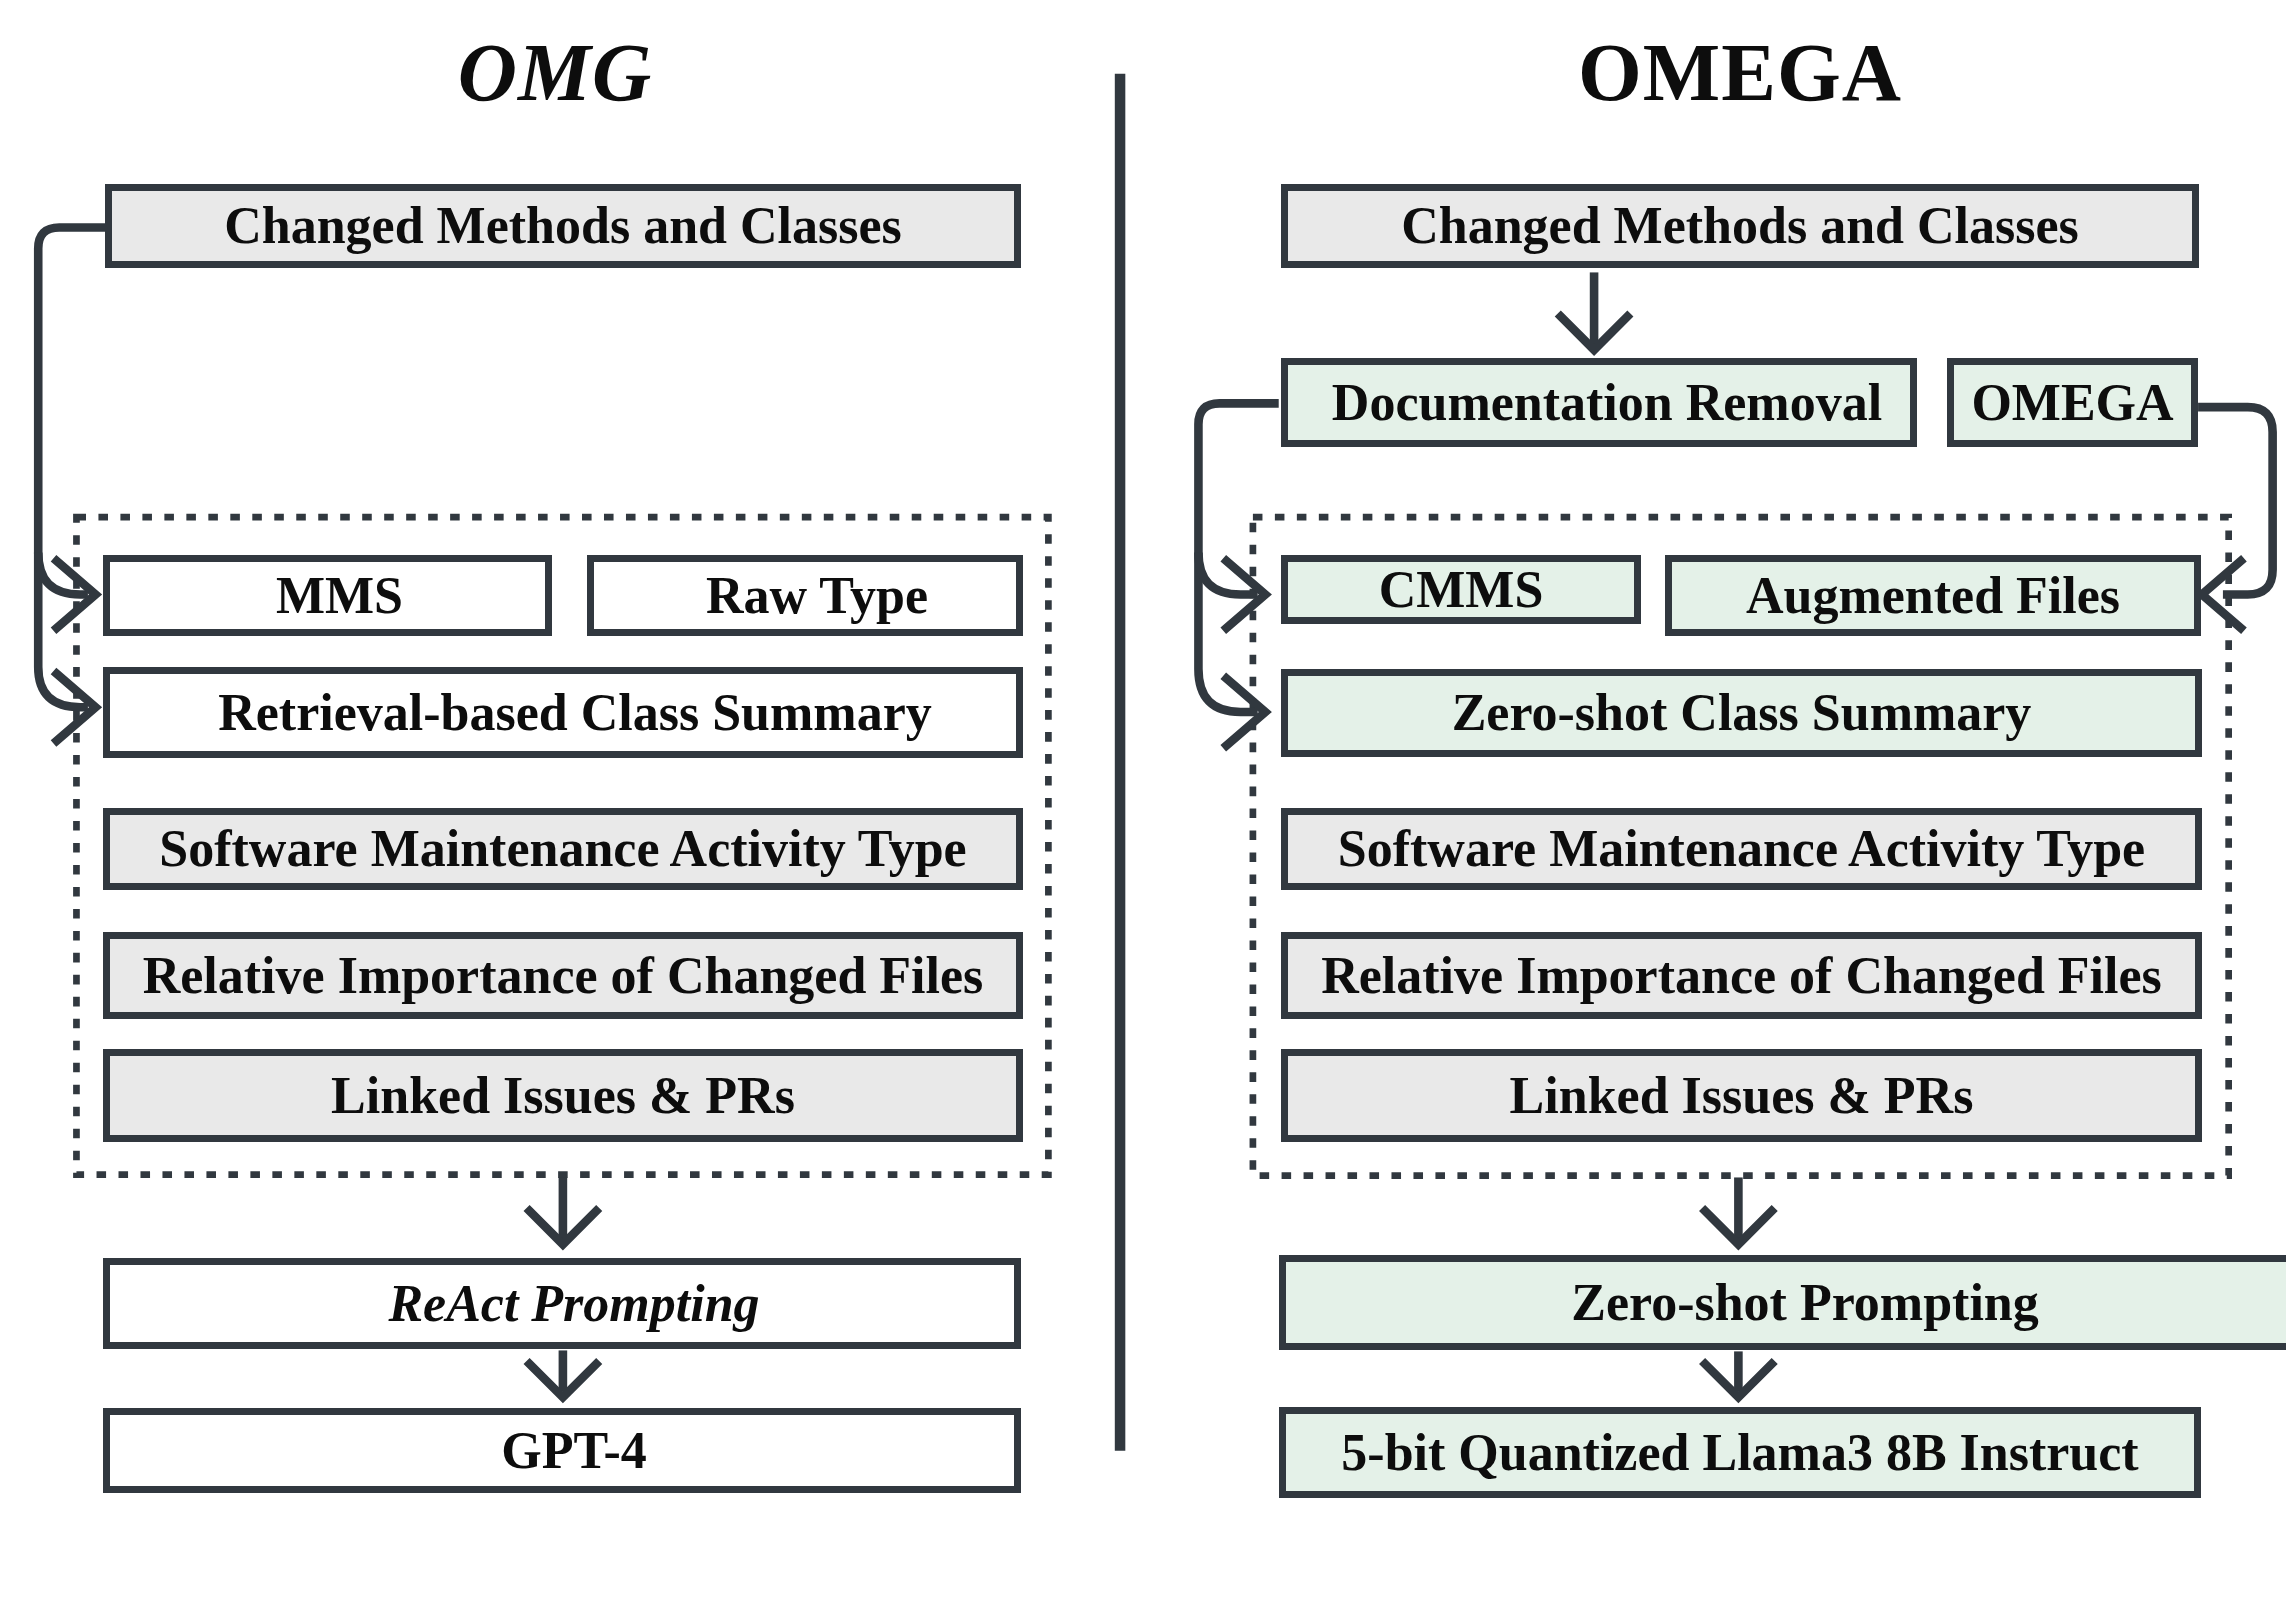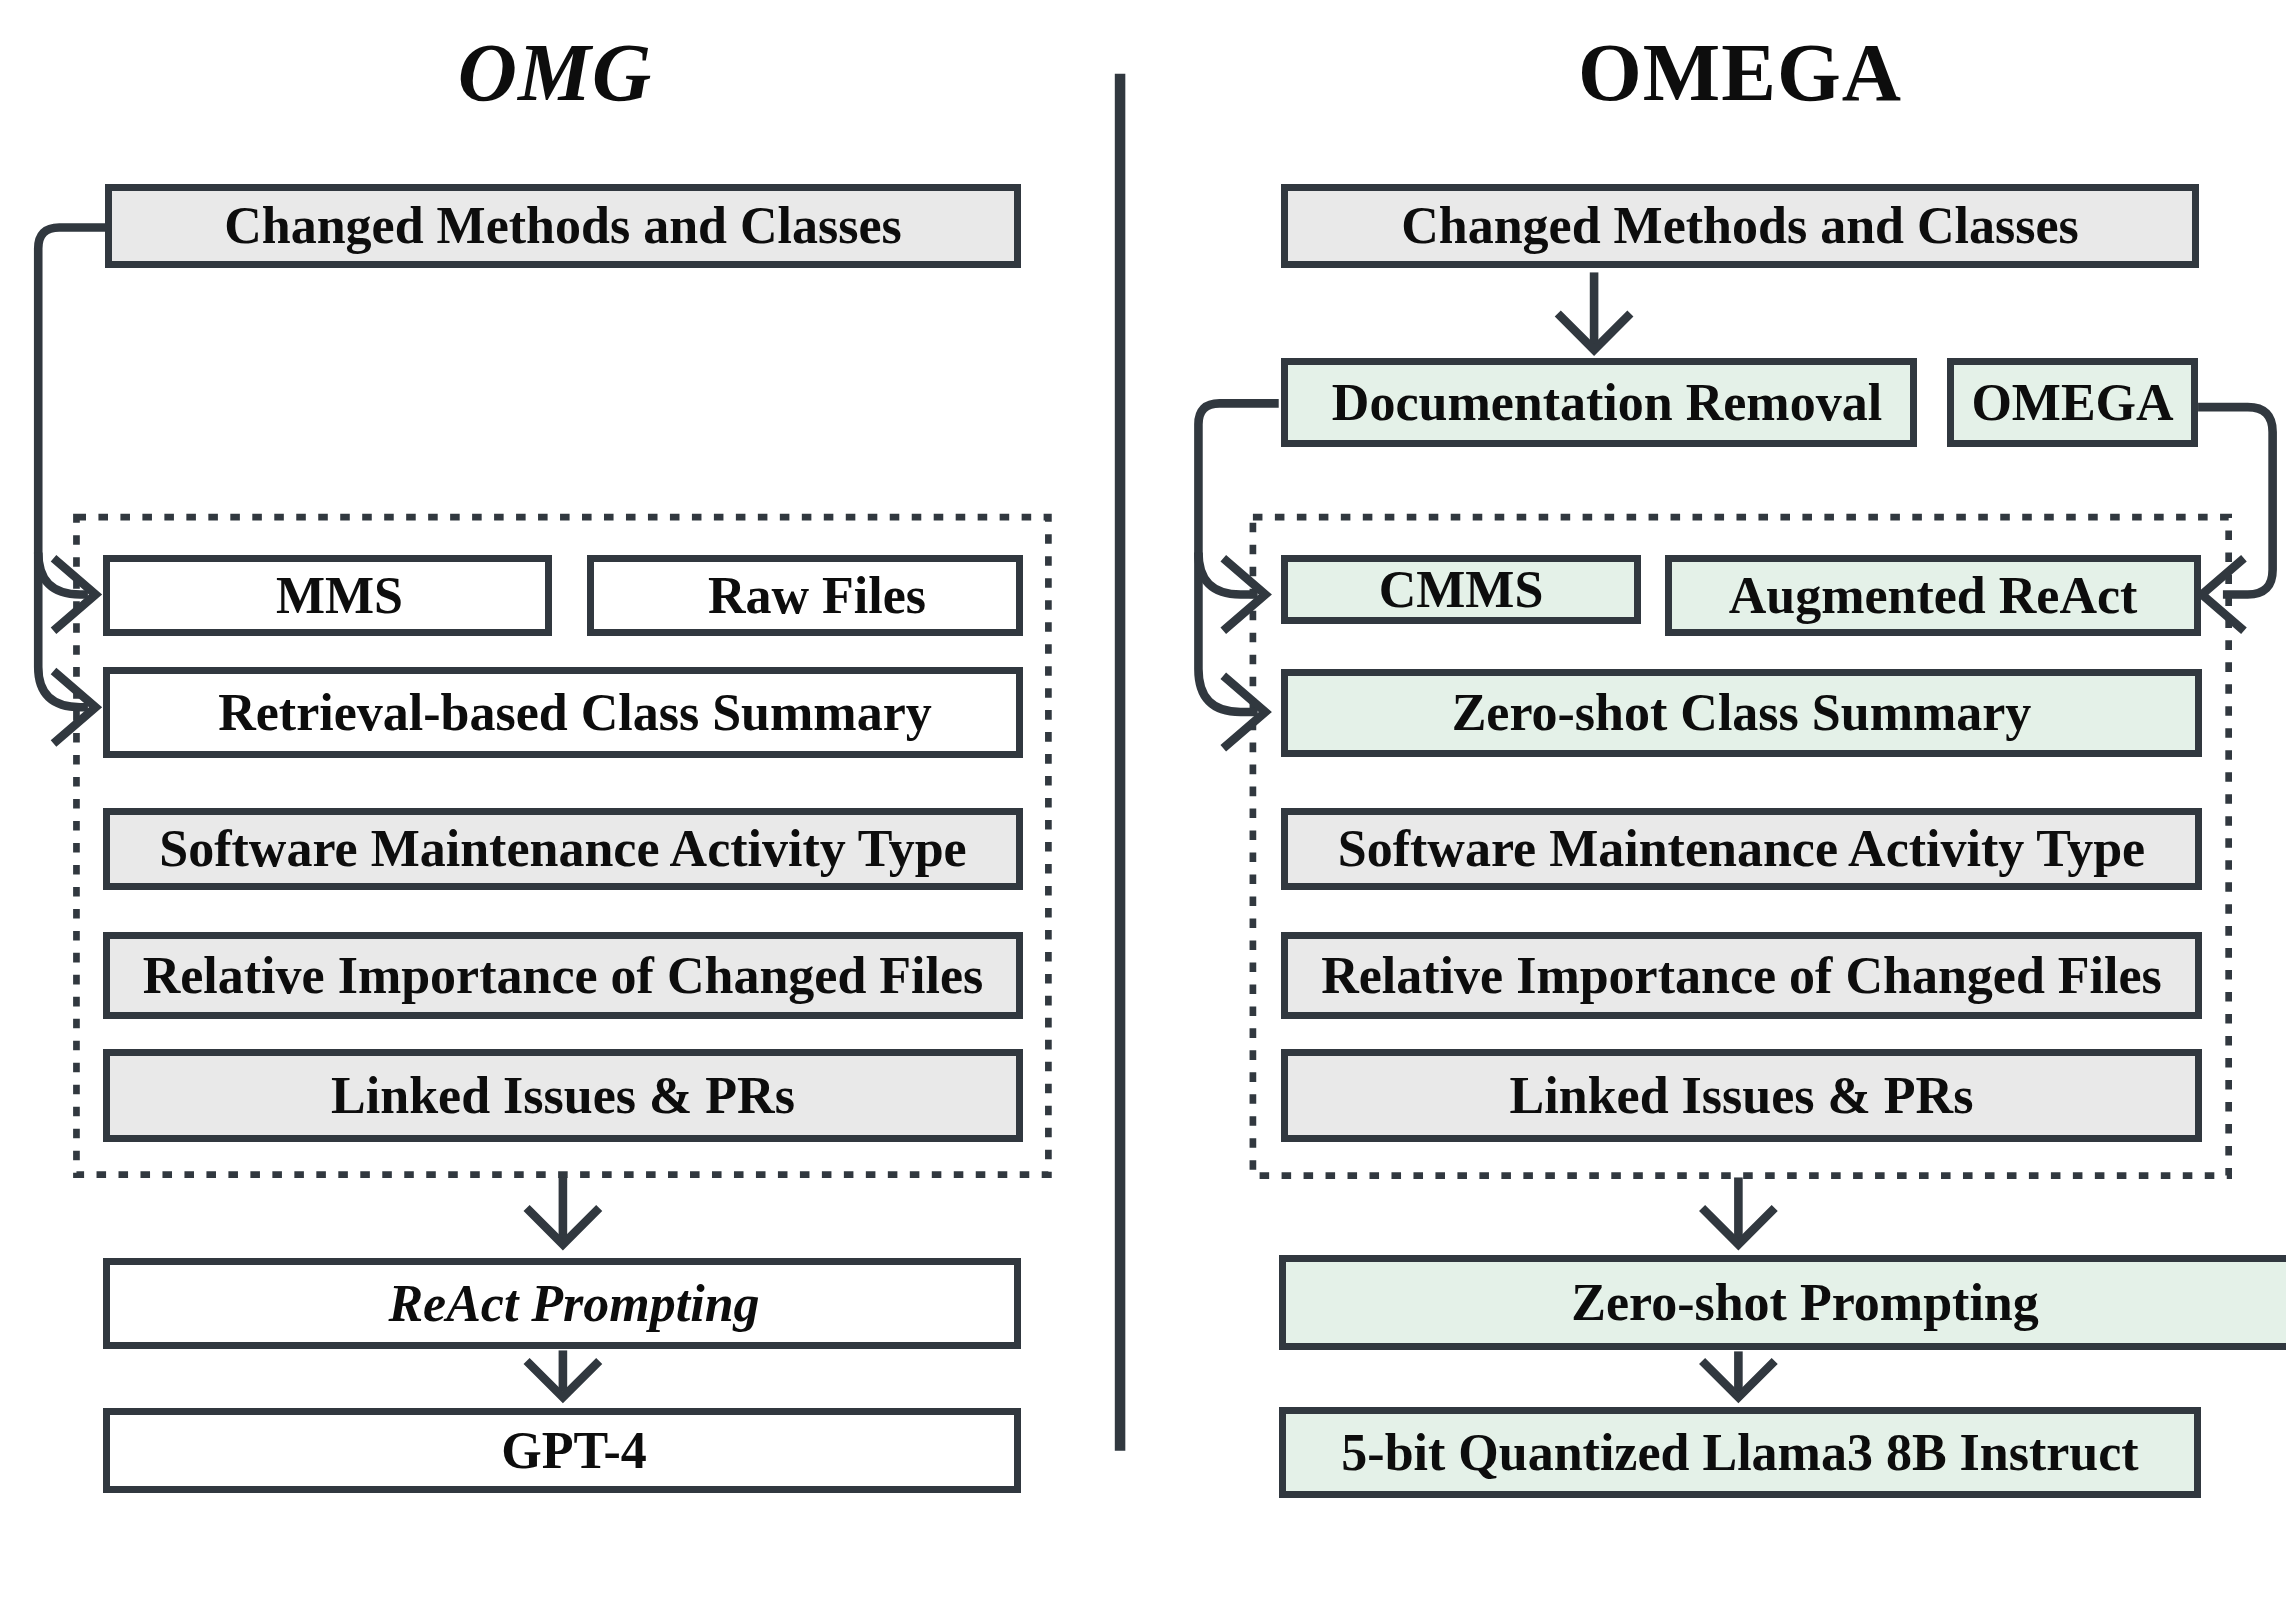--- a/index.html
+++ b/index.html
@@ -102,33 +102,33 @@
     <path d="M 1781 1264 L 1819 1302 L 1857 1264"></path>
     <path d="M 1819 1414 V 1456"></path>
     <path d="M 1781 1424 L 1819 1462 L 1857 1424"></path>
   </svg>
 
   <div class="title" id="title-left">OMG</div>
   <div class="title" id="title-right">OMEGA</div>
 
   <div class="box gray" id="cmc-left">Changed Methods and Classes</div>
   <div class="box white" id="mms">MMS</div>
-  <div class="box white" id="rawdiff">Raw Files</div>
+  <div class="box white" id="rawdiff">Raw Type</div>
   <div class="box white" id="retrieval">Retrieval-based Class Summary</div>
   <div class="box gray" id="smat-left">Software Maintenance Activity Type</div>
   <div class="box gray" id="rel-left">Relative Importance of Changed Files</div>
   <div class="box gray" id="linked-left">Linked Issues &amp; PRs</div>
   <div class="box white" id="react">ReAct Prompting</div>
   <div class="box white" id="gpt4">GPT-4</div>
 
   <div class="box gray" id="cmc-right">Changed Methods and Classes</div>
   <div class="box green" id="docremoval">Documentation Removal</div>
   <div class="box green" id="fidex">OMEGA</div>
   <div class="box green" id="cmms">CMMS</div>
-  <div class="box green" id="augdiff">Augmented ReAct</div>
+  <div class="box green" id="augdiff">Augmented Files</div>
   <div class="box green" id="zscs">Zero-shot Class Summary</div>
   <div class="box gray" id="smat-right">Software Maintenance Activity Type</div>
   <div class="box gray" id="rel-right">Relative Importance of Changed Files</div>
   <div class="box gray" id="linked-right">Linked Issues &amp; PRs</div>
   <div class="box green" id="zsp">Zero-shot Prompting</div>
   <div class="box green" id="llama">5-bit Quantized Llama3 8B Instruct</div>
 
 </div>
 
 

